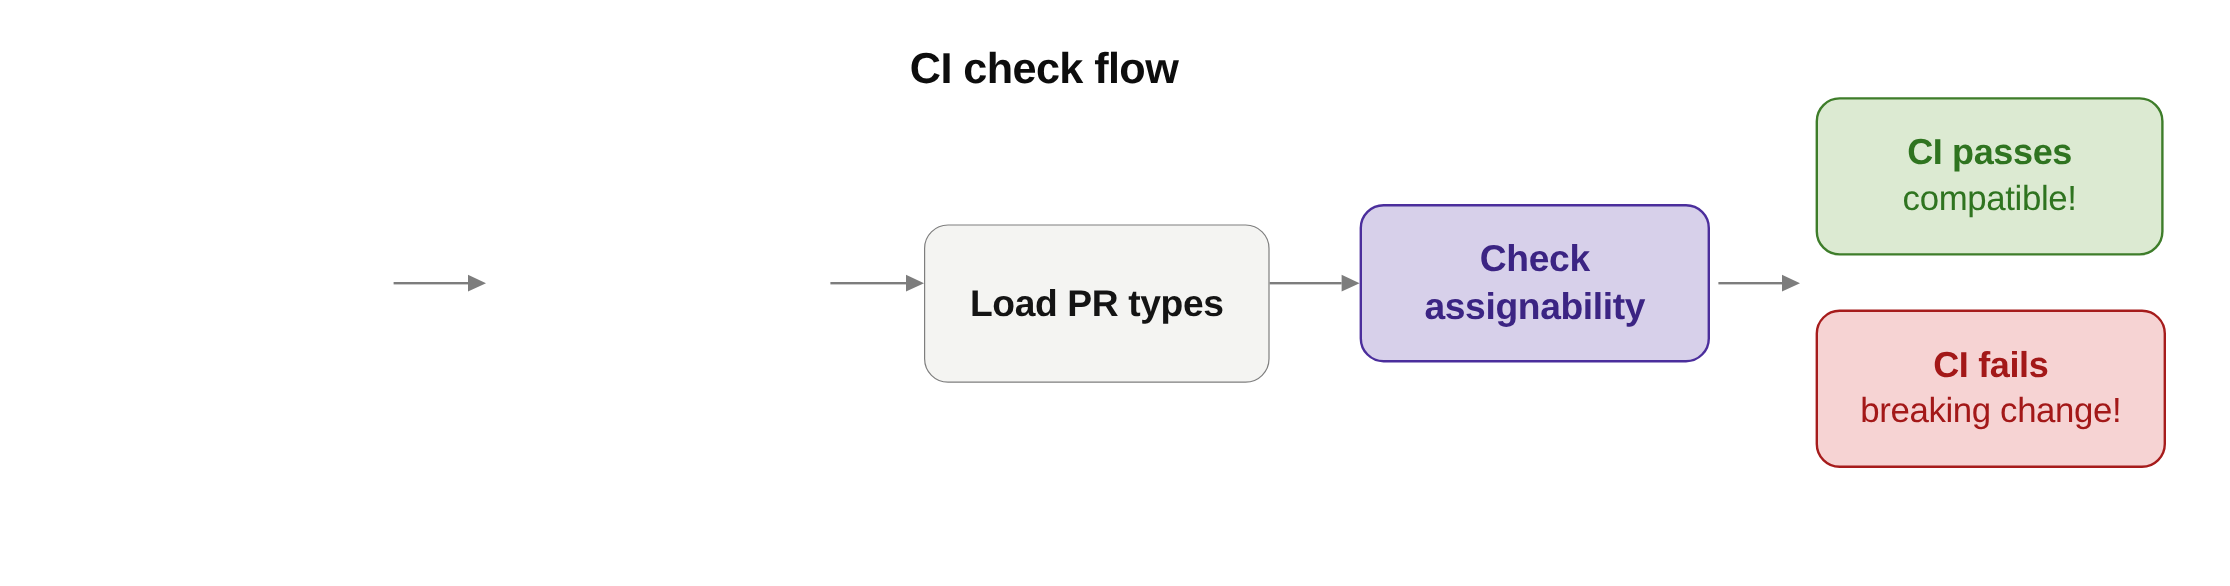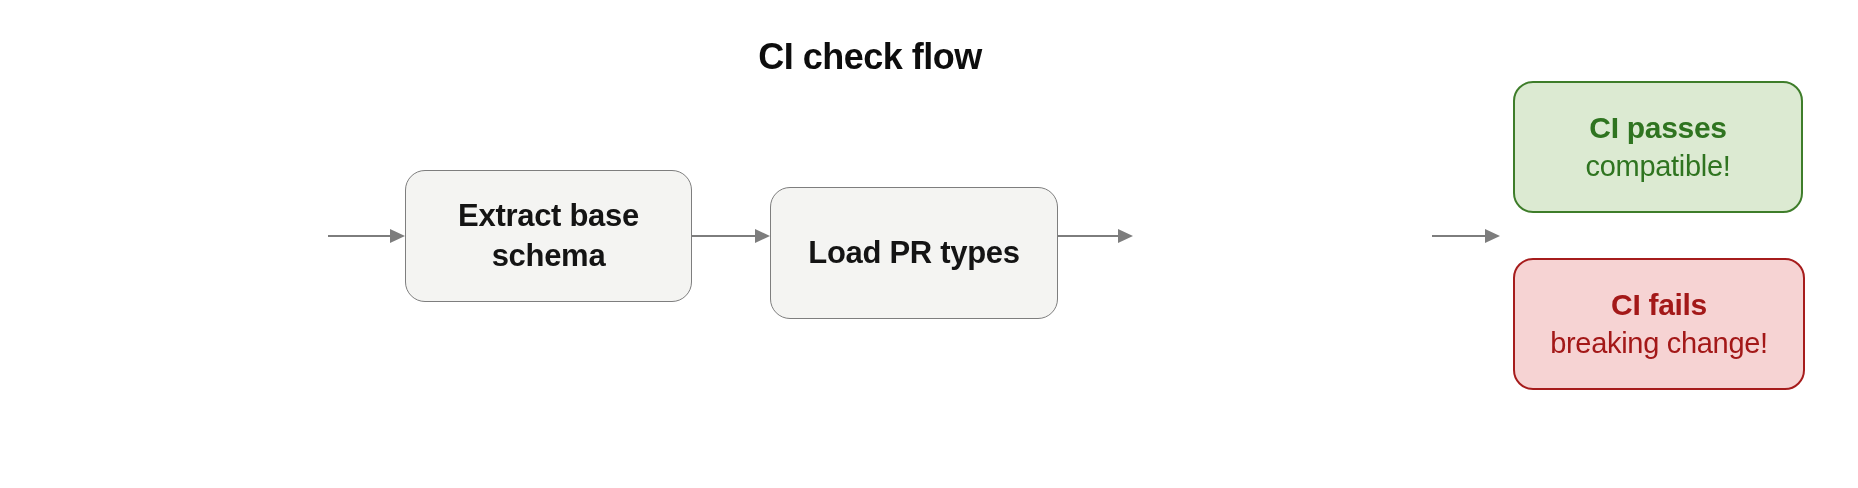--- a/index.html
+++ b/index.html
@@ -112,36 +112,36 @@
 
 <div class="canvas">
 
   <div class="diagram-title">CI check flow</div>
 
 
   <div class="arrow arrow1">
     <span class="head"></span>
   </div>
 
-  <div class="node default node2">
-    <span>Extract base schema</span>
-  </div>
 
   <div class="arrow arrow2">
     <span class="head"></span>
   </div>
 
   <div class="node default node3">
     <span>Load PR types</span>
   </div>
 
   <div class="arrow arrow3">
     <span class="head"></span>
   </div>
 
+  <div class="node accent node4">
+    <span>Check assignability</span>
+  </div>
 
   <div class="arrow arrow4">
     <span class="head"></span>
   </div>
 
   <div class="outcome success">
     <span class="headline">CI passes</span>
     <span class="subline">compatible!</span>
   </div>
 

